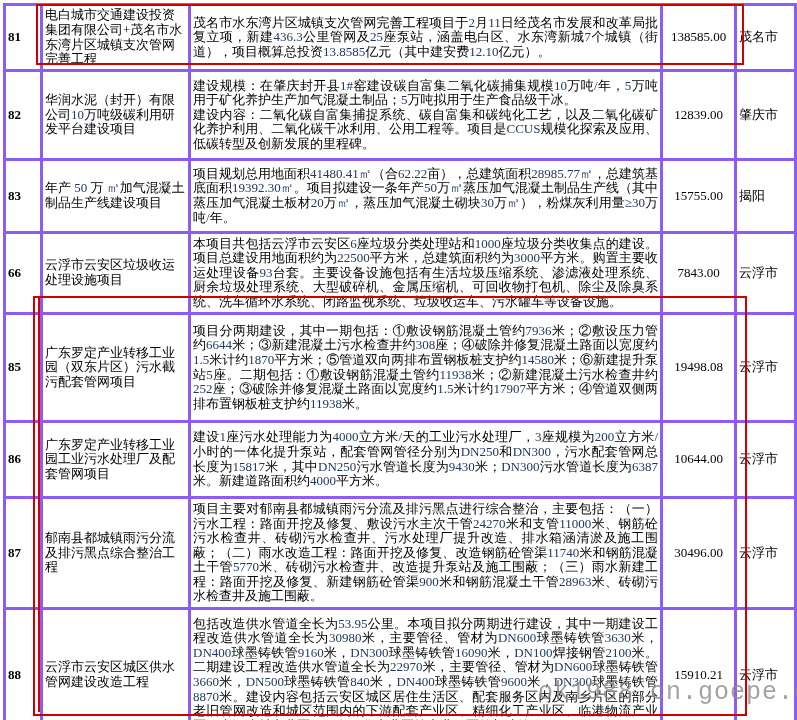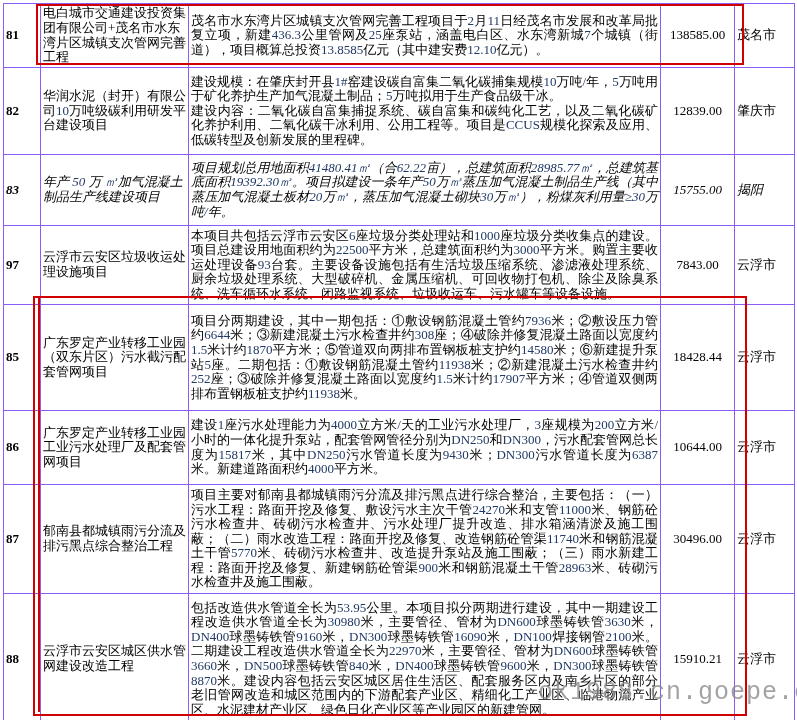--- a/index.html
+++ b/index.html
@@ -15,42 +15,42 @@
     color:#000;
   }
   .page{position:absolute;left:0;top:0;width:797px;height:720px;}
   table.doc{
     position:absolute;left:3px;top:3px;
     width:791px;
     border-collapse:collapse;
     table-layout:fixed;
   }
   table.doc td{
-    border:1px solid #8b5cf6;
+    border:3px solid #8b5cf6;
     vertical-align:middle;
     font-size:13px;
     line-height:14.6px;
     padding:1px 2px;
     overflow:hidden;
   }
   table.doc{border-bottom:3px solid #000;}
   col.c-no{width:37px;}
   col.c-name{width:148px;}
   col.c-desc{width:472px;}
   col.c-amt{width:74px;}
   col.c-city{width:60px;}
   td.col-no{text-align:left;font-weight:bold;font-size:14px;}
   td.col-name{text-align:left;padding-left:8px;padding-right:4px;line-height:15.6px;}
   td.col-desc{text-align:justify;padding-left:4px;padding-right:3px;white-space:pre-line;}
   td.col-amount{text-align:center;font-size:13.5px;}
   td.col-city{text-align:left;font-size:14px;}
   
   tr:nth-child(1) td{height:61px;}
   tr:nth-child(2) td{height:84px;}
-  tr:nth-child(3) td{height:68px;font-style:italic;}
+  tr:nth-child(3) td{height:68px;}
   tr:nth-child(4) td{height:76px;margin-left:47px;}
   tr:nth-child(5) td{height:103px;}
   tr:nth-child(6) td{height:71px;}
   tr:nth-child(7) td{height:106px;margin-top:40px;}
   tr:nth-child(8) td{height:128px;}
   .lat{color:var(--navy);}
   
   .anno{position:absolute;border:2px solid var(--red);pointer-events:none;z-index:5;background:transparent;}
   #anno1{left:36px;top:4px;width:704px;height:57px;}
   #anno2{left:33px;top:296px;width:710px;height:416px;}
@@ -93,31 +93,31 @@
           <td class="col-city">肇庆市</td>
         </tr>
         <tr>
           <td class="col-no">83</td>
           <td class="col-name">年产 <span class="lat">50</span> 万 <span class="lat">㎥</span>加气混凝土制品生产线建设项目</td>
           <td class="col-desc">项目规划总用地面积<span class="lat">41480.41㎡</span>（合<span class="lat">62.22</span>亩），总建筑面积<span class="lat">28985.77㎡</span>，总建筑基底面积<span class="lat">19392.30㎡</span>。项目拟建设一条年产<span class="lat">50</span>万<span class="lat">㎥</span>蒸压加气混凝土制品生产线（其中蒸压加气混凝土板材<span class="lat">20</span>万<span class="lat">㎥</span>，蒸压加气混凝土砌块<span class="lat">30</span>万<span class="lat">㎥</span>），粉煤灰利用量<span class="lat">≥30</span>万吨<span class="lat">/</span>年。</td>
           <td class="col-amount">15755.00</td>
           <td class="col-city">揭阳</td>
         </tr>
         <tr>
-          <td class="col-no">97</td>
+          <td class="col-no">66</td>
           <td class="col-name">云浮市云安区垃圾收运处理设施项目</td>
           <td class="col-desc">本项目共包括云浮市云安区<span class="lat">6</span>座垃圾分类处理站和<span class="lat">1000</span>座垃圾分类收集点的建设。项目总建设用地面积约为<span class="lat">22500</span>平方米，总建筑面积约为<span class="lat">3000</span>平方米。购置主要收运处理设备<span class="lat">93</span>台套。主要设备设施包括有生活垃圾压缩系统、渗滤液处理系统、厨余垃圾处理系统、大型破碎机、金属压缩机、可回收物打包机、除尘及除臭系统、洗车循环水系统、闭路监视系统、垃圾收运车、污水罐车等设备设施。</td>
           <td class="col-amount">7843.00</td>
           <td class="col-city">云浮市</td>
         </tr>
         <tr>
           <td class="col-no">85</td>
           <td class="col-name">广东罗定产业转移工业园（双东片区）污水截污配套管网项目</td>
           <td class="col-desc">项目分两期建设，其中一期包括：①敷设钢筋混凝土管约<span class="lat">7936</span>米；②敷设压力管约<span class="lat">6644</span>米；③新建混凝土污水检查井约<span class="lat">308</span>座；④破除并修复混凝土路面以宽度约<span class="lat">1.5</span>米计约<span class="lat">1870</span>平方米；⑤管道双向两排布置钢板桩支护约<span class="lat">14580</span>米；⑥新建提升泵站<span class="lat">5</span>座。二期包括：①敷设钢筋混凝土管约<span class="lat">11938</span>米；②新建混凝土污水检查井约<span class="lat">252</span>座；③破除并修复混凝土路面以宽度约<span class="lat">1.5</span>米计约<span class="lat">17907</span>平方米；④管道双侧两排布置钢板桩支护约<span class="lat">11938</span>米。</td>
-          <td class="col-amount">18428.44</td>
+          <td class="col-amount">19498.08</td>
           <td class="col-city">云浮市</td>
         </tr>
         <tr>
           <td class="col-no">86</td>
           <td class="col-name">广东罗定产业转移工业园工业污水处理厂及配套管网项目</td>
           <td class="col-desc">建设<span class="lat">1</span>座污水处理能力为<span class="lat">4000</span>立方米<span class="lat">/</span>天的工业污水处理厂，<span class="lat">3</span>座规模为<span class="lat">200</span>立方米<span class="lat">/</span>小时的一体化提升泵站，配套管网管径分别为<span class="lat">DN250</span>和<span class="lat">DN300</span>，污水配套管网总长度为<span class="lat">15817</span>米，其中<span class="lat">DN250</span>污水管道长度为<span class="lat">9430</span>米；<span class="lat">DN300</span>污水管道长度为<span class="lat">6387</span>米。新建道路面积约<span class="lat">4000</span>平方米。</td>
           <td class="col-amount">10644.00</td>
           <td class="col-city">云浮市</td>
         </tr>
         <tr>

